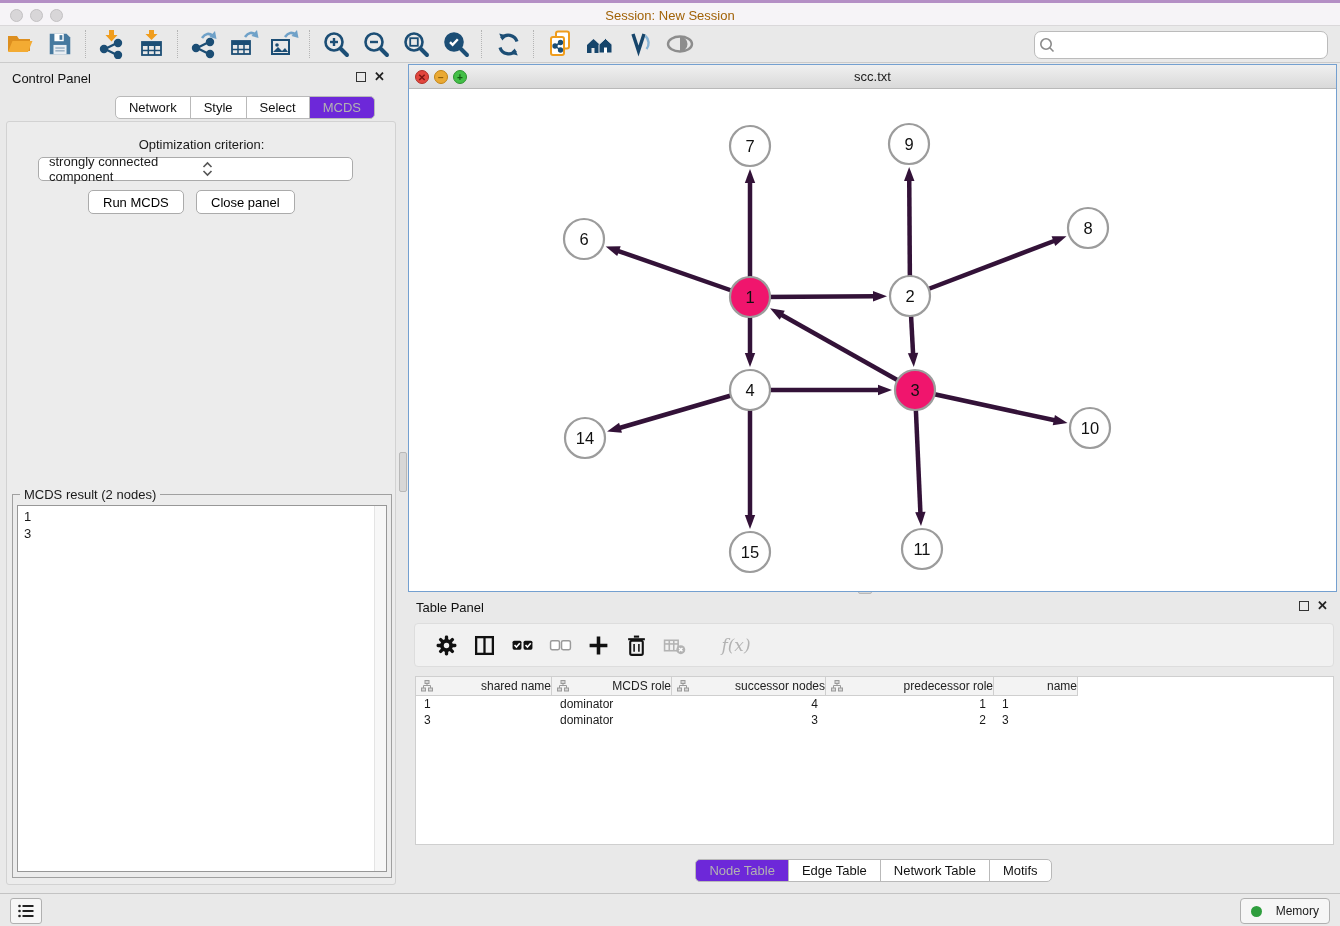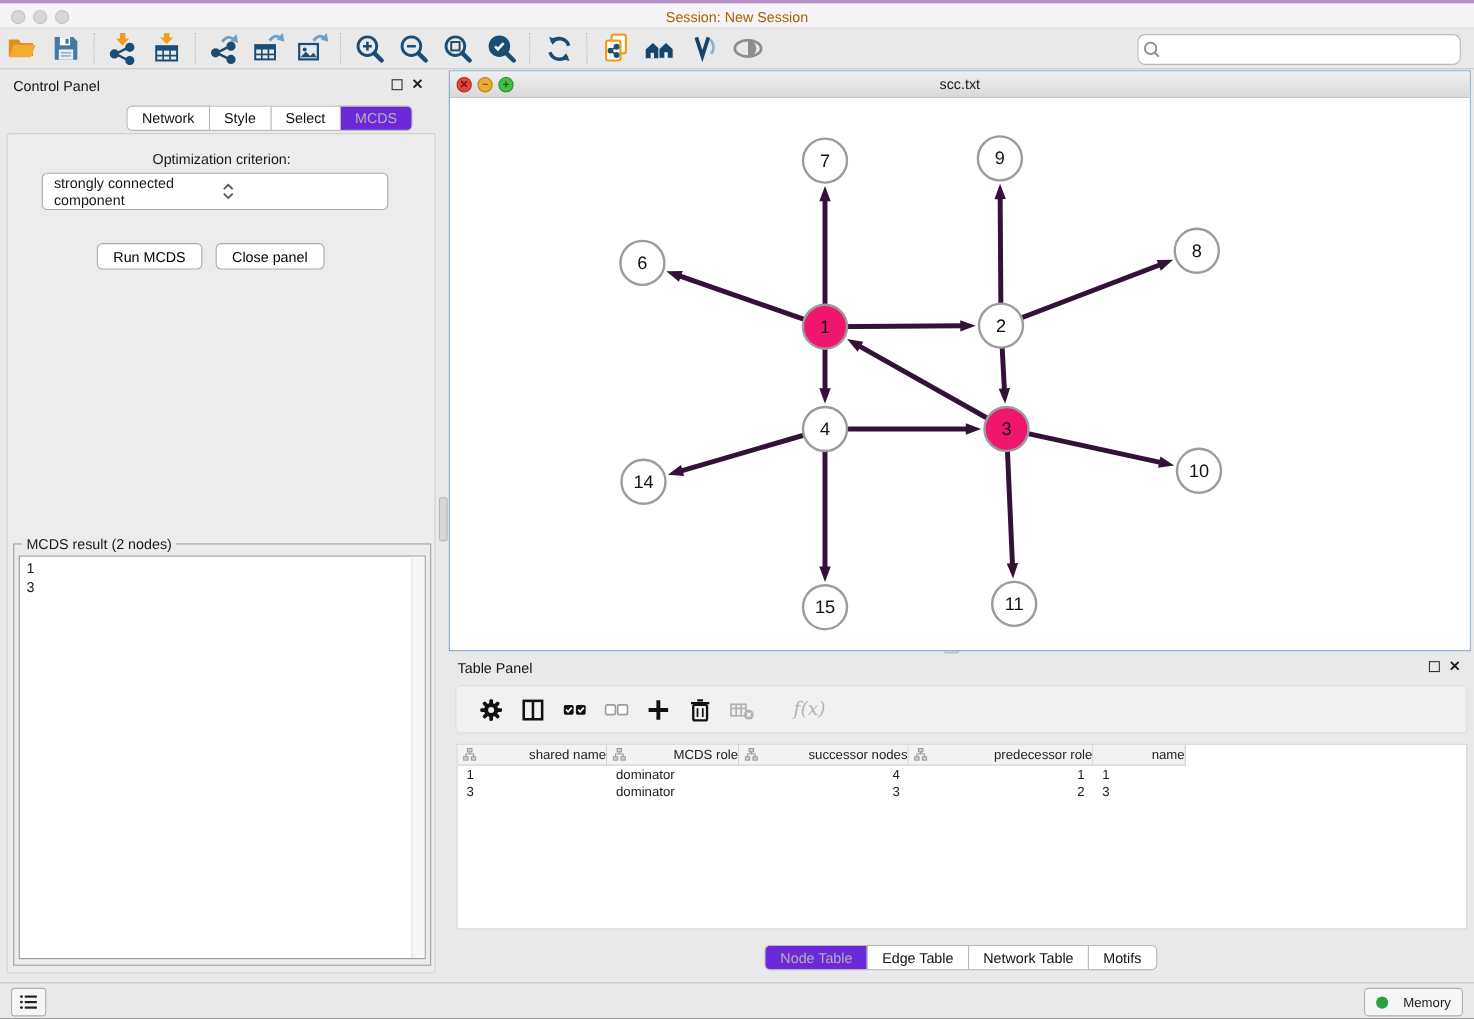--- a/index.html
+++ b/index.html
@@ -30,26 +30,26 @@
   .wb-x{font-size:13px;font-weight:bold;color:#222;line-height:10px;}
   #cp-tabs{position:absolute;left:0;top:33px;width:100%;display:flex;justify-content:center;padding-left:44px;}
   .tab{background:#fff;border:1px solid #b9b9b9;padding:3px 13px;font-size:13px;margin-left:-1px;
        color:#111;cursor:default;}
   .tab:first-child{border-radius:5px 0 0 5px;}
   .tab:last-child{border-radius:0 5px 5px 0;}
   .tab.selected{background:#6d28d9;color:#b2b2b2;}
   #cp-body{position:absolute;left:6px;top:58px;width:390px;height:764px;background:#ececec;
            border:1px solid #d2d2d2;border-radius:3px;box-sizing:border-box;}
   #opt-label{position:absolute;left:0;width:100%;top:74px;text-align:center;font-size:13px;}
-  #criterion-select{position:absolute;left:38px;top:94px;width:315px;height:34px;background:#fff;
+  #criterion-select{position:absolute;left:38px;top:94px;width:315px;height:24px;background:#fff;
            border:1px solid #ababab;border-radius:5px;box-sizing:border-box;display:flex;align-items:center;}
   #criterion-select span{flex:1;padding-left:10px;font-size:13px;}
   #criterion-select .stepper{padding-right:7px;display:flex;align-items:center;}
   .btn{position:absolute;top:127px;height:24px;background:#fff;border:1px solid #ababab;
-       border-radius:5px;font-size:13px;font-family:"Liberation Sans",sans-serif;padding:0 14px;margin-top:31px;}
+       border-radius:5px;font-size:13px;font-family:"Liberation Sans",sans-serif;padding:0 14px;}
   #run-btn{left:88px;}
   #close-btn{left:196px;}
   #mcds-result{position:absolute;left:12px;top:431px;width:378px;height:382px;border:1px solid #a0a0a0;}
   #mcds-legend{position:absolute;left:7px;top:-8px;background:#ececec;padding:0 4px;font-size:13px;}
   #mcds-textarea{position:absolute;left:4px;top:10px;right:4px;bottom:5px;background:#fff;
                  border:1px solid #979797;overflow:hidden;}
   #mcds-lines{padding:2px 6px;font-size:13px;line-height:17px;white-space:pre;}
   #mcds-scroll{position:absolute;right:0;top:0;bottom:0;width:11px;background:#f7f7f7;border-left:1px solid #e4e4e4;}
 
   .splitter-handle{position:absolute;background:#d7d7d7;border:1px solid #b8b8b8;border-radius:2px;}

